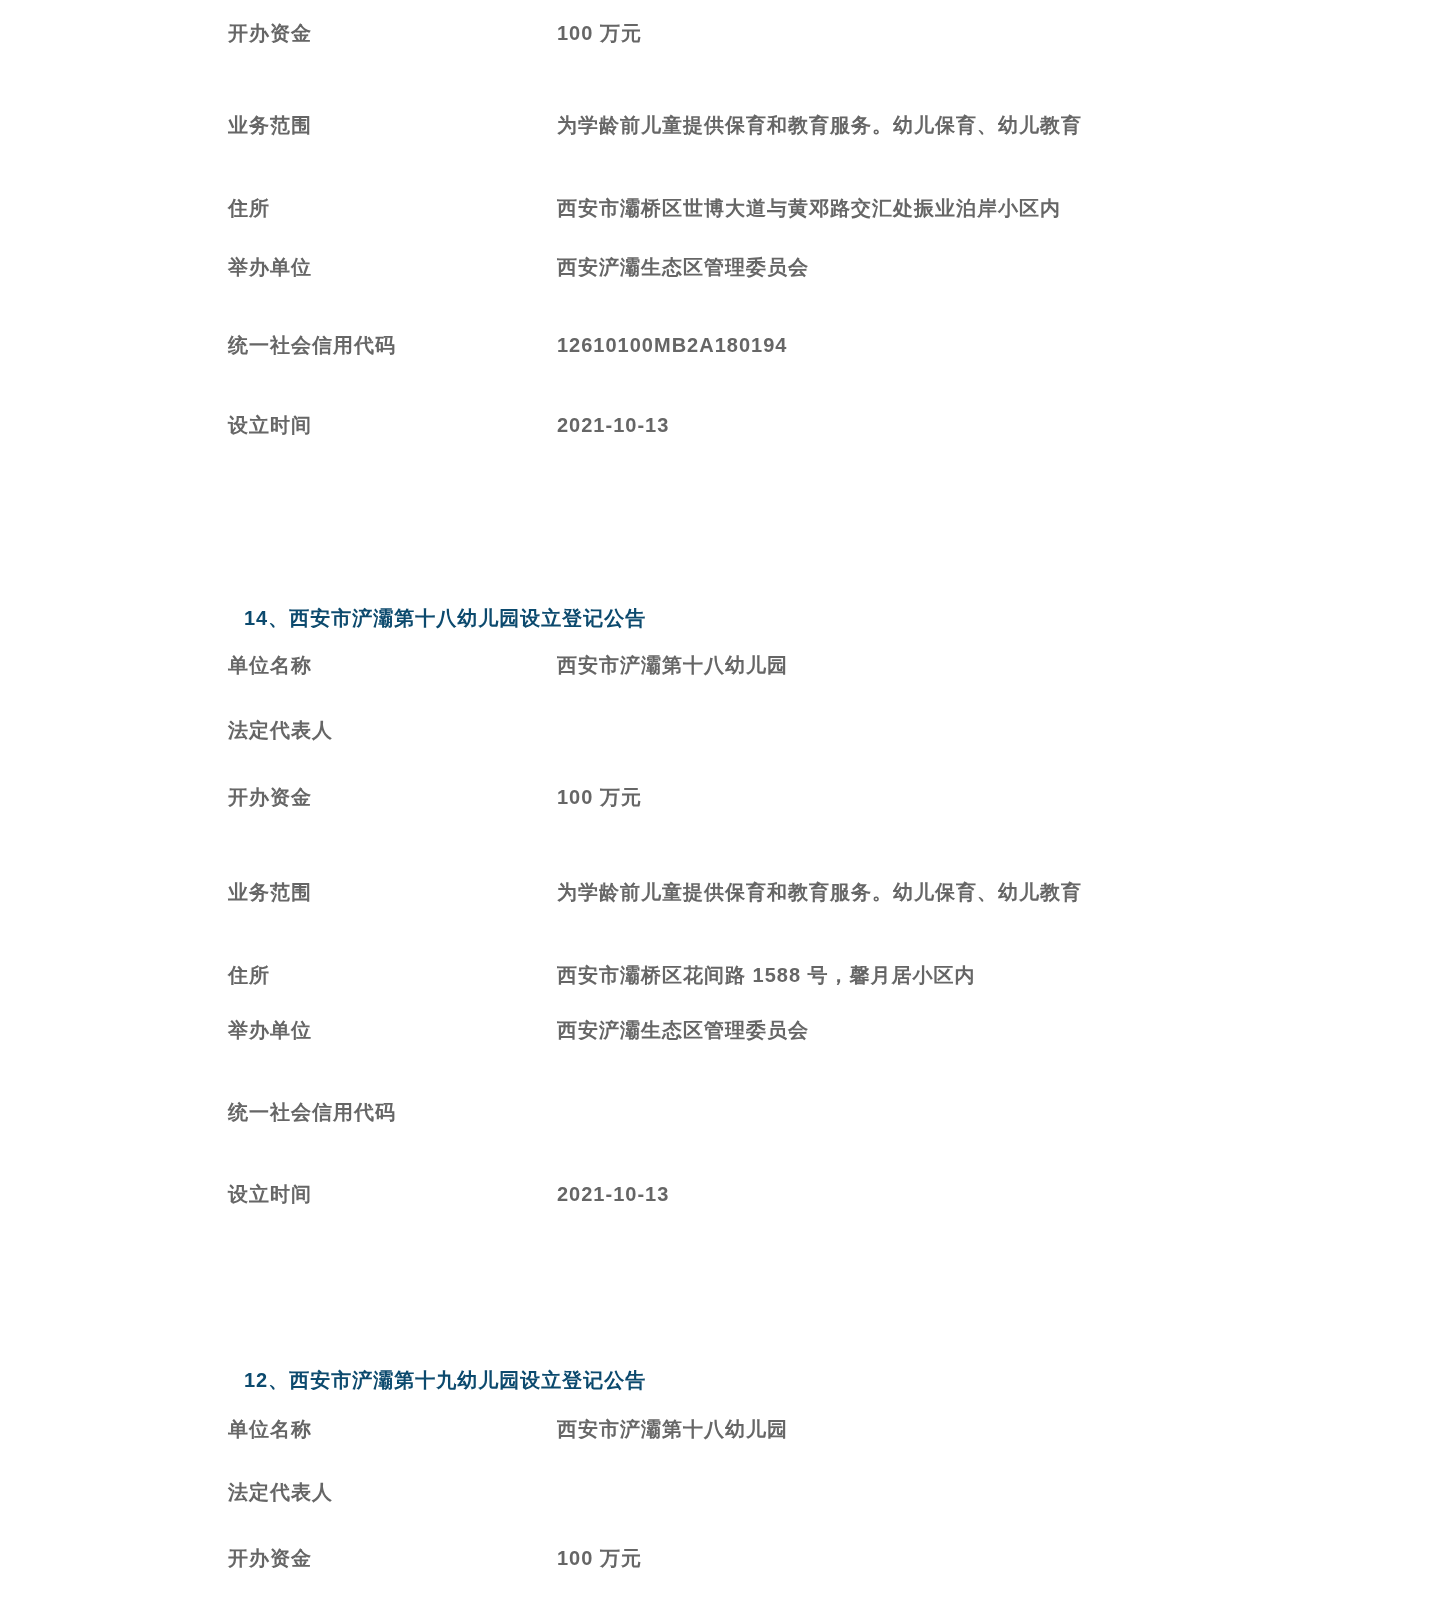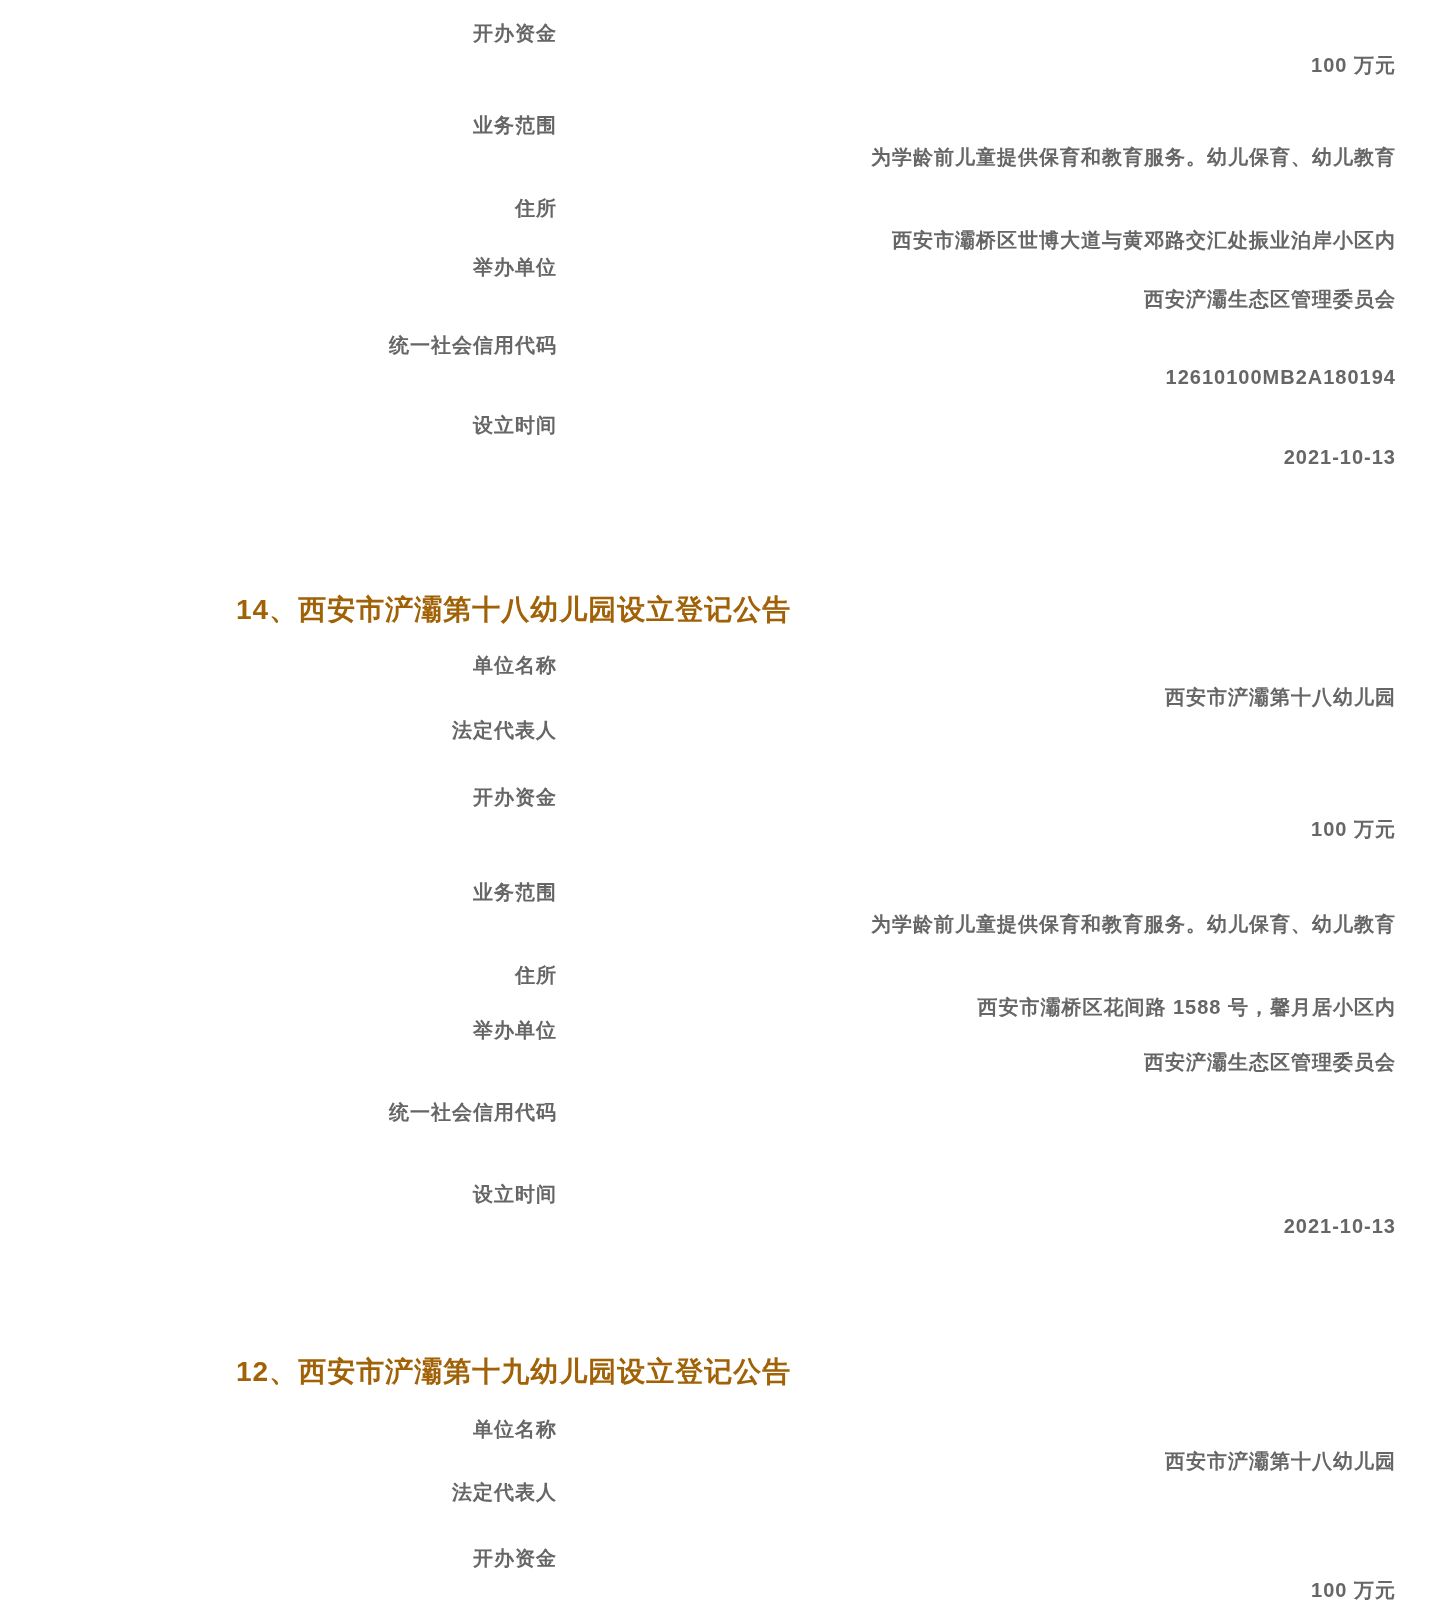--- a/index.html
+++ b/index.html
@@ -11,28 +11,27 @@
     width: 1456px;
     height: 1600px;
     font-family: "Liberation Sans", "DejaVu Sans", sans-serif;
   }
   .doc {
     position: relative;
     width: 1436px;
     height: 1600px;
     overflow: hidden;
     background: #ffffff;
-    text-align: right;
   }
   .section-title {
     position: absolute;
     left: 228px;
-    margin: 8px;
-    color: #a16207;
-    font-size: 28px;
+    margin: 16px;
+    color: #0c4a6e;
+    font-size: 20px;
     line-height: 22px;
     font-weight: 700;
     letter-spacing: 1px;
     white-space: nowrap;
   }
   .row {
     position: absolute;
     left: 228px;
     right: 40px;
     display: flex;
@@ -43,21 +42,20 @@
     font-weight: 700;
     letter-spacing: 1px;
   }
   .row .label {
     flex: 0 0 329px;
     width: 329px;
   }
   .row .value {
     flex: 1 1 auto;
     white-space: nowrap;
-    margin-top: 32px;
   }
 </style>
 </head>
 <body>
 
 <div class="doc">
 
   <section>
     <div class="row" style="top:23px">
       <span class="label">开办资金</span>

